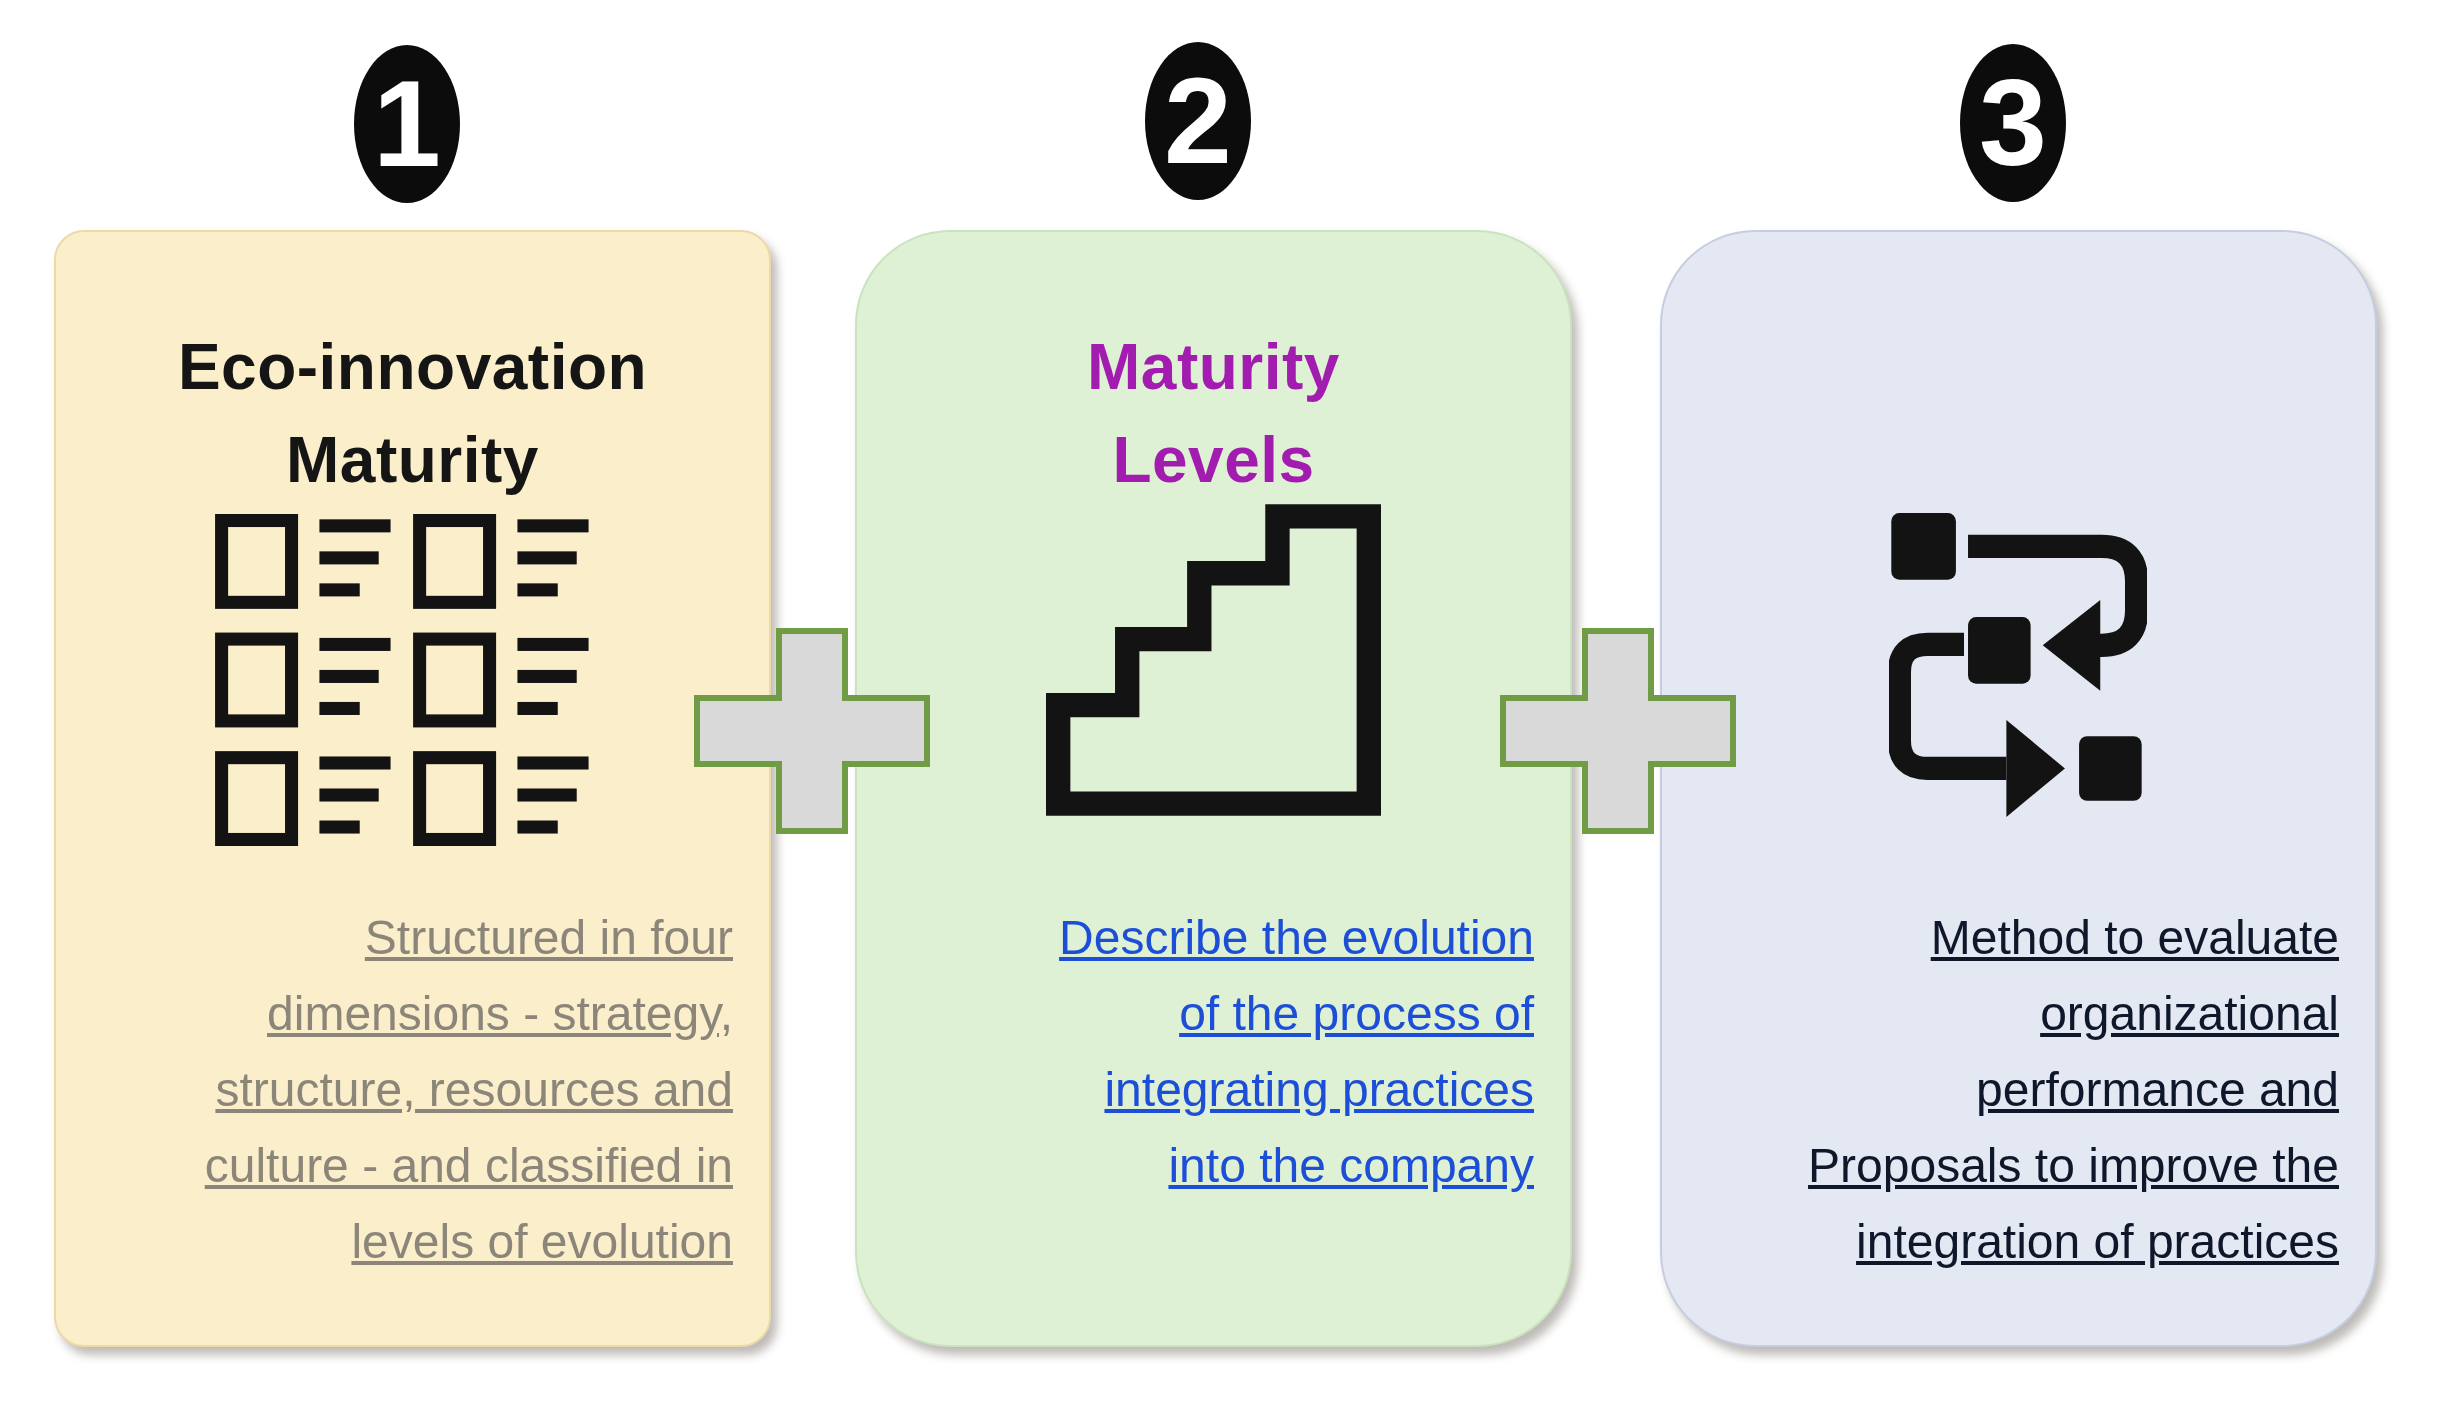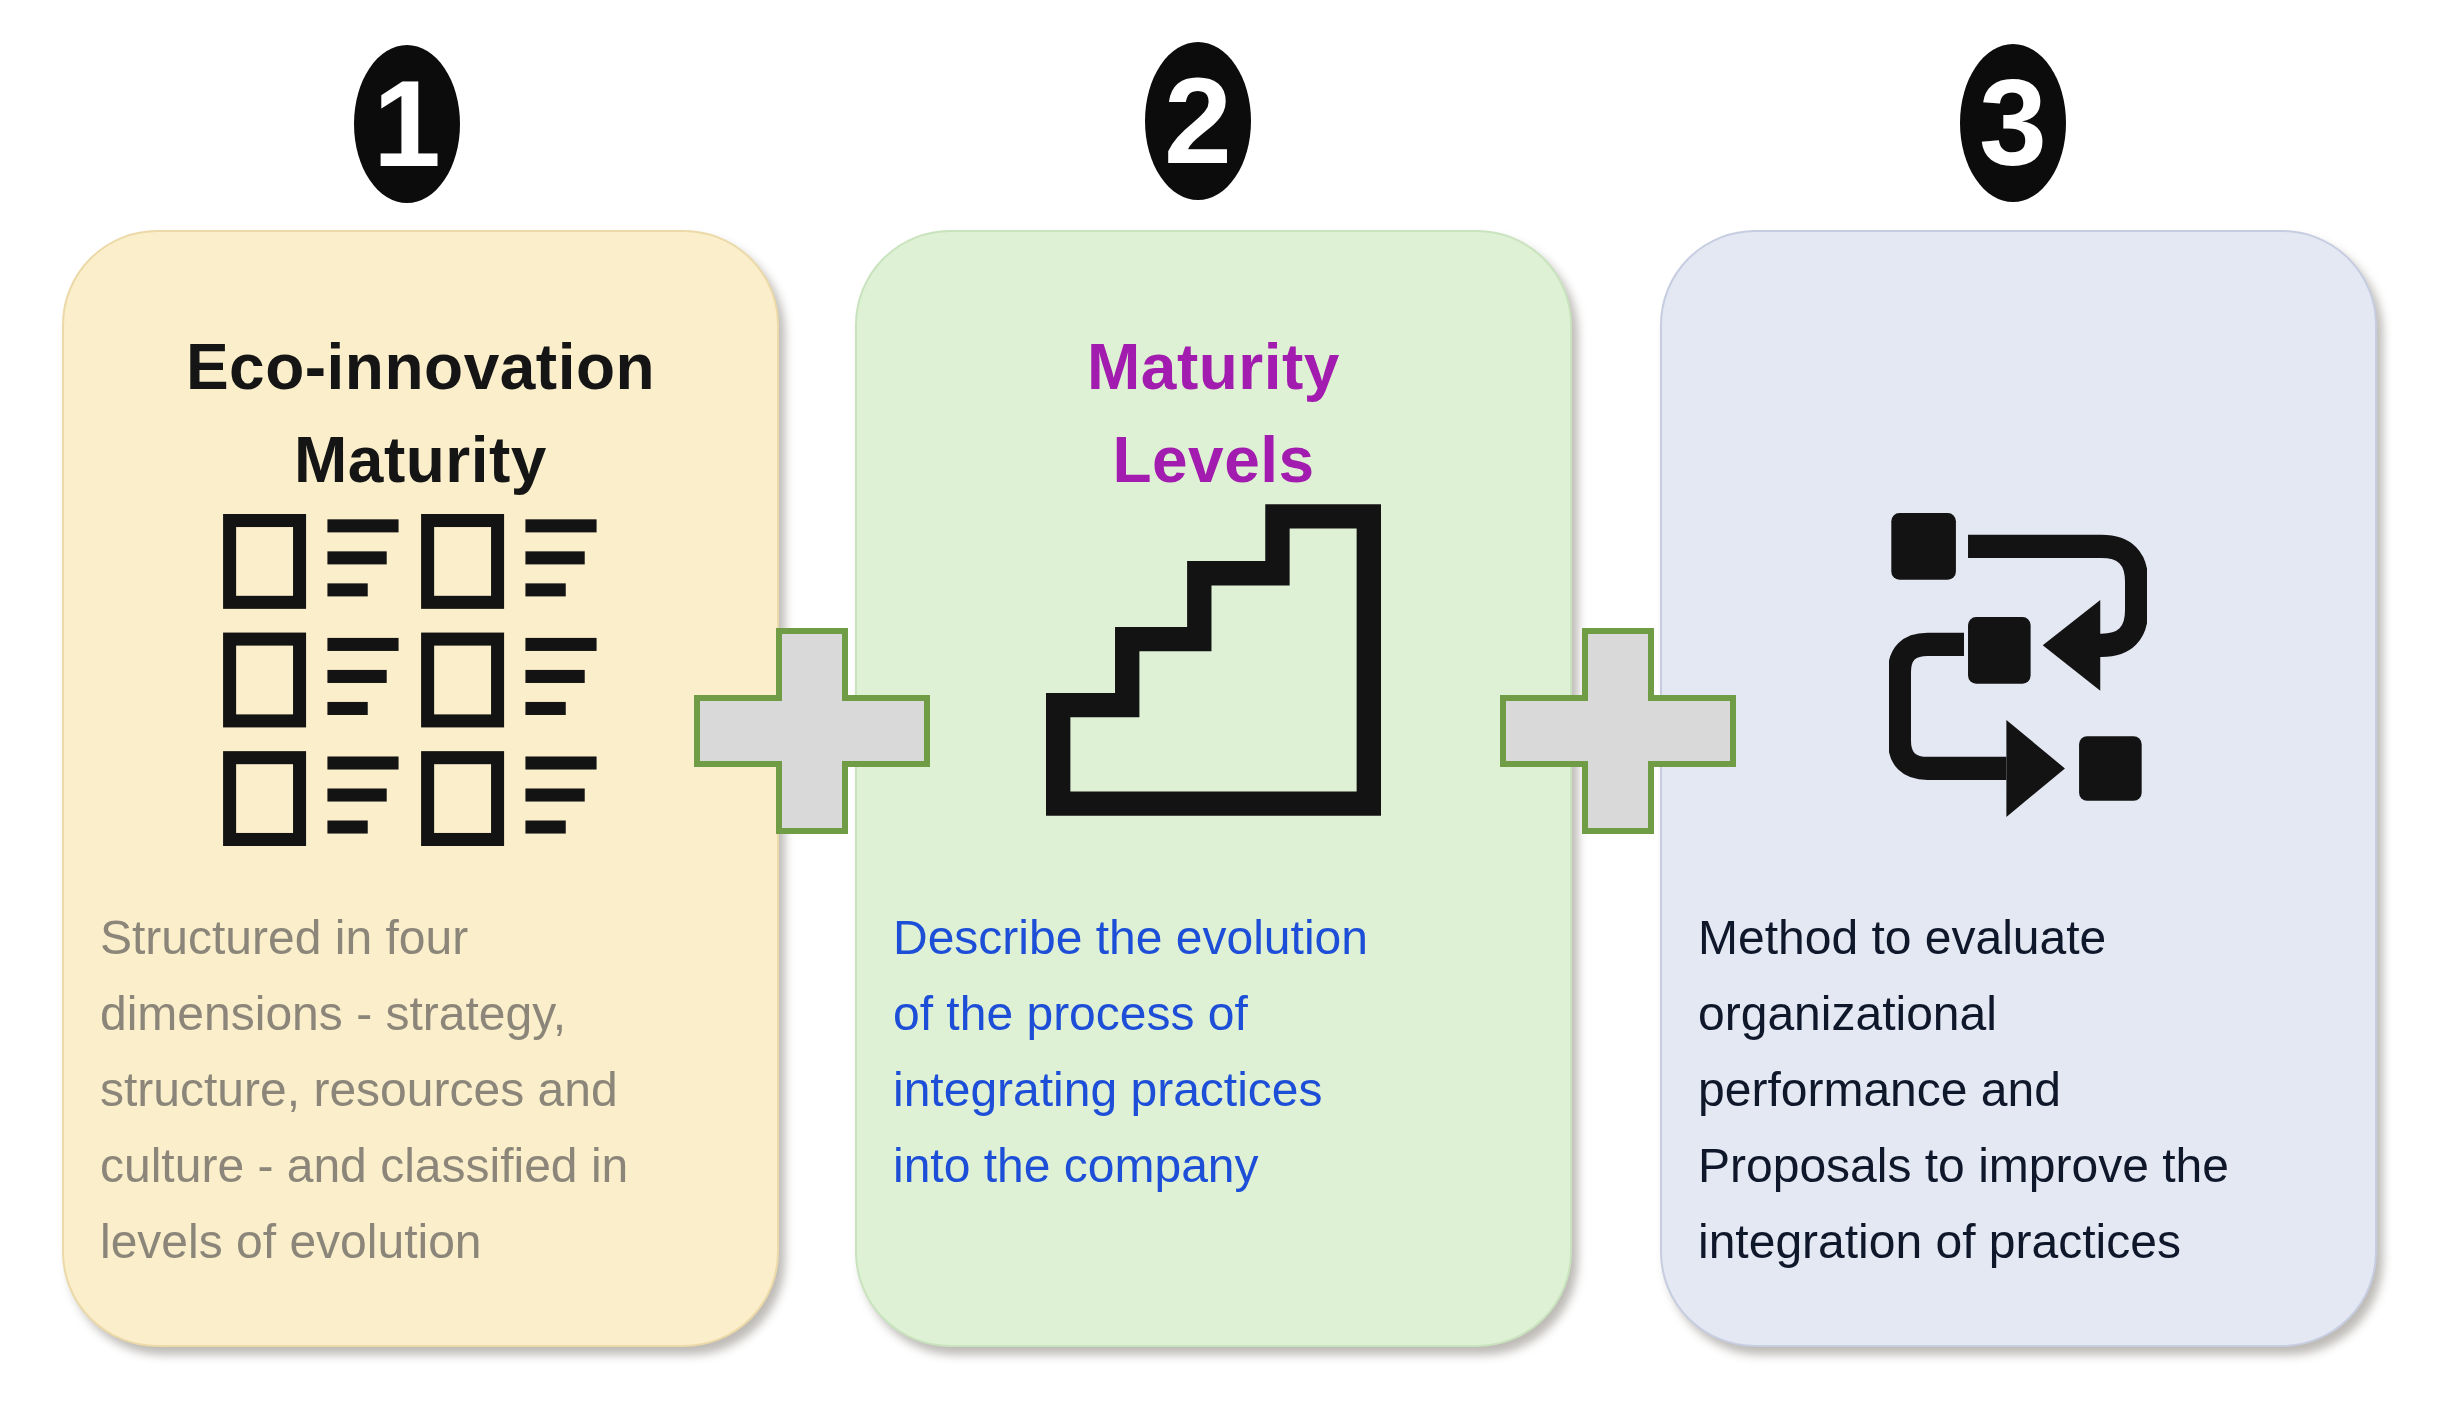--- a/index.html
+++ b/index.html
@@ -28,37 +28,37 @@
   .card-title{
     position:absolute;top:36px;left:0;right:0;
     text-align:center;
     font-weight:700;font-size:64px;line-height:93px;
     letter-spacing:0.5px;
   }
   .card-title span{display:block;}
   .card-icon{position:absolute;}
   .card-body{
     position:absolute;top:668px;left:36px;right:36px;
-    text-align:left;
-    font-size:48px;line-height:76px;
+    text-align:right;
+    font-size:48px;line-height:76px;text-decoration:underline;
   }
   .card-body span{display:block;white-space:nowrap;}
   .plus{position:absolute;width:238px;height:208px;}
   .icon-svg{display:block;}
 </style>
 </head>
 <body>
 
 <div class="canvas">
 
   <div class="badge" style="left: 354px; top: 45px; background-color: rgb(12, 12, 12); color: rgb(255, 255, 255);">1</div>
   <div class="badge" style="left: 1145px; top: 42px; background-color: rgb(12, 12, 12); color: rgb(255, 255, 255);">2</div>
   <div class="badge" style="left: 1960px; top: 44px; background-color: rgb(12, 12, 12); color: rgb(255, 255, 255);">3</div>
 
-  <section class="card" style="left: 62px; background-color: rgb(250, 238, 203); border-color: rgb(236, 217, 168);">
+  <section class="card" style="left: 54px; background-color: rgb(250, 238, 203); border-color: rgb(236, 217, 168); border-radius: 30px;">
     <h2 class="card-title" style="color: rgb(21, 21, 21);">
       <span>Eco-innovation</span>
       <span>Maturity</span>
     </h2>
     <div class="card-icon" style="left:159px;top:282px;">
       <svg class="icon-svg" width="395" height="332" viewBox="0 0 333 280" fill="#131313">
         <g>
           <g transform="translate(0,0)">
             <rect x="5.5" y="5.5" width="59" height="69" fill="none" stroke="#131313" stroke-width="11"></rect>
             <rect x="88" y="4.5" width="60" height="11"></rect>

